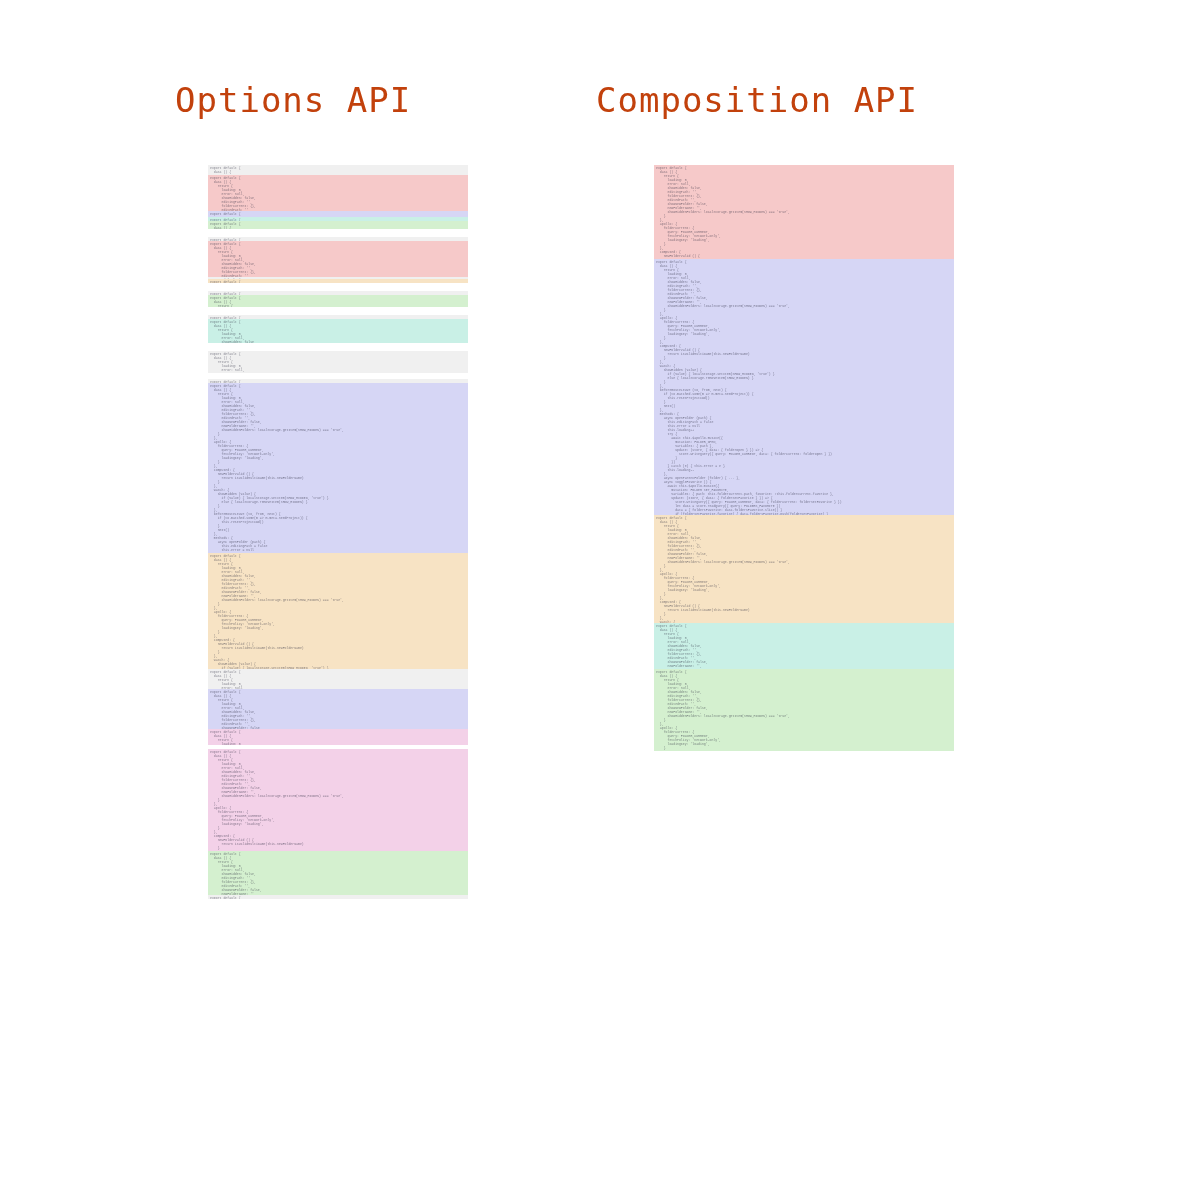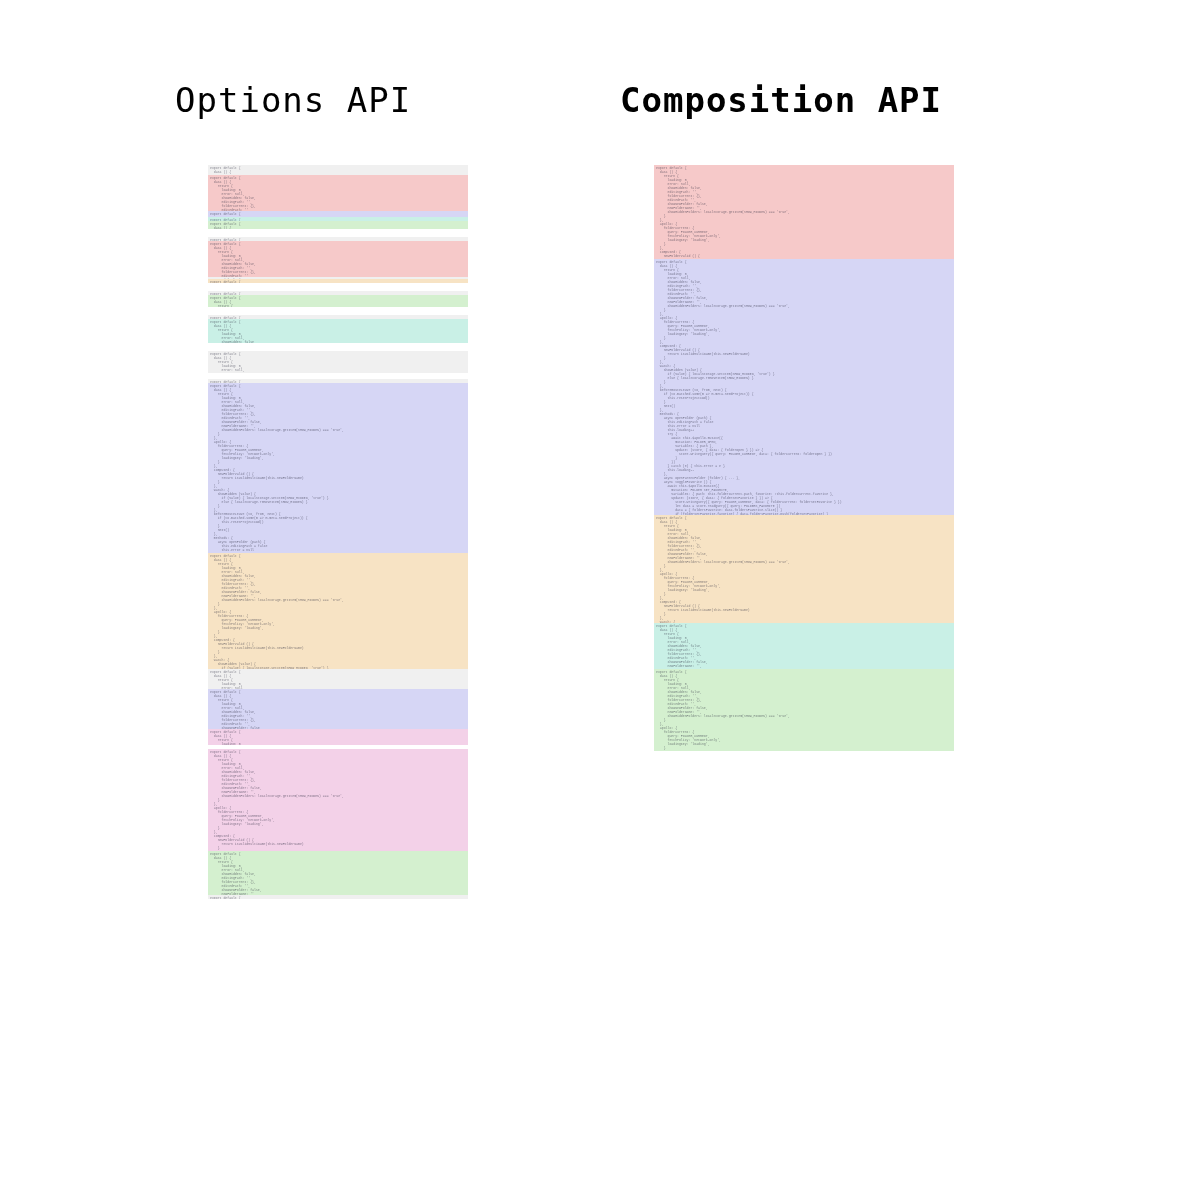--- a/index.html
+++ b/index.html
@@ -14,25 +14,25 @@
   .titles {
     position: absolute;
     top: 80px;
     left: 0;
     width: 1200px;
     display: flex;
   }
   .title {
     font-family: 'Consolas', 'Monaco', monospace;
     font-size: 34px;
-    color: #000000;
+    color: #c2410c;
     letter-spacing: 1px;
   }
   .title-left { position: absolute; left: 175px; }
-  .title-right { position: absolute; left: 620px; font-weight: bold; }
+  .title-right { position: absolute; left: 596px; }
 
   .columns {
     position: absolute;
     top: 165px;
     left: 0;
     width: 1200px;
     display: flex;
   }
   .col {
     display: flex;

